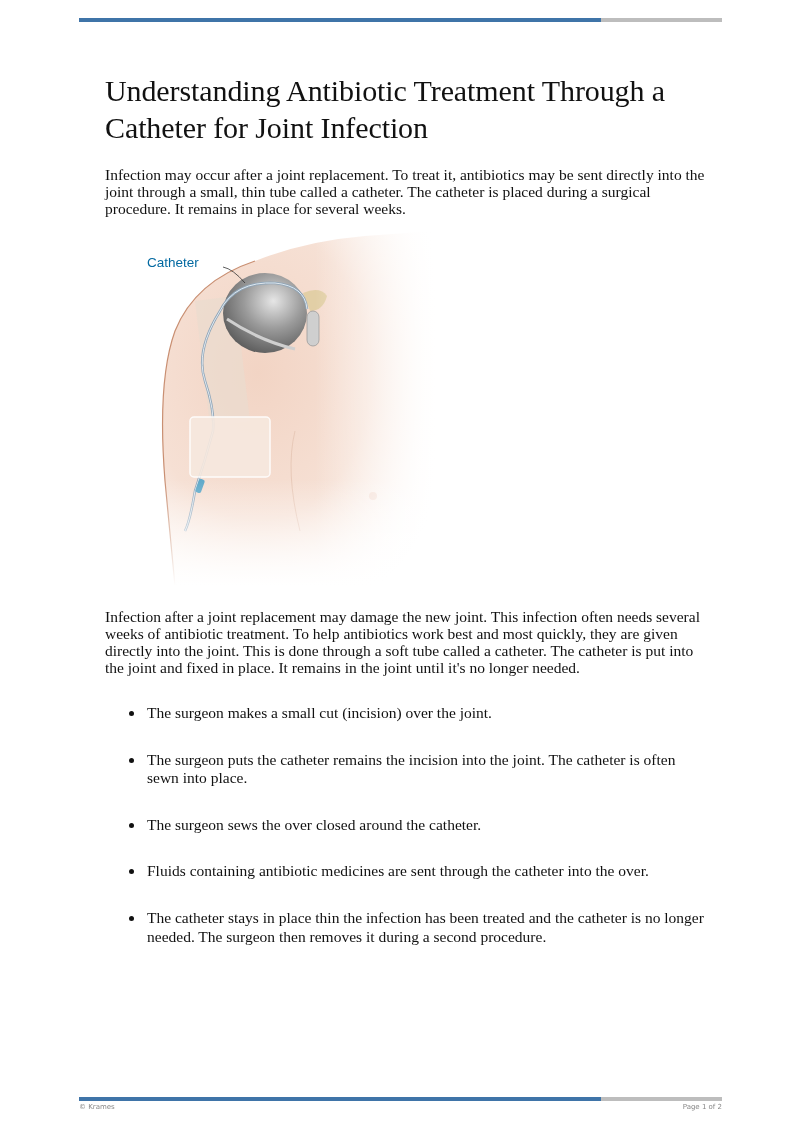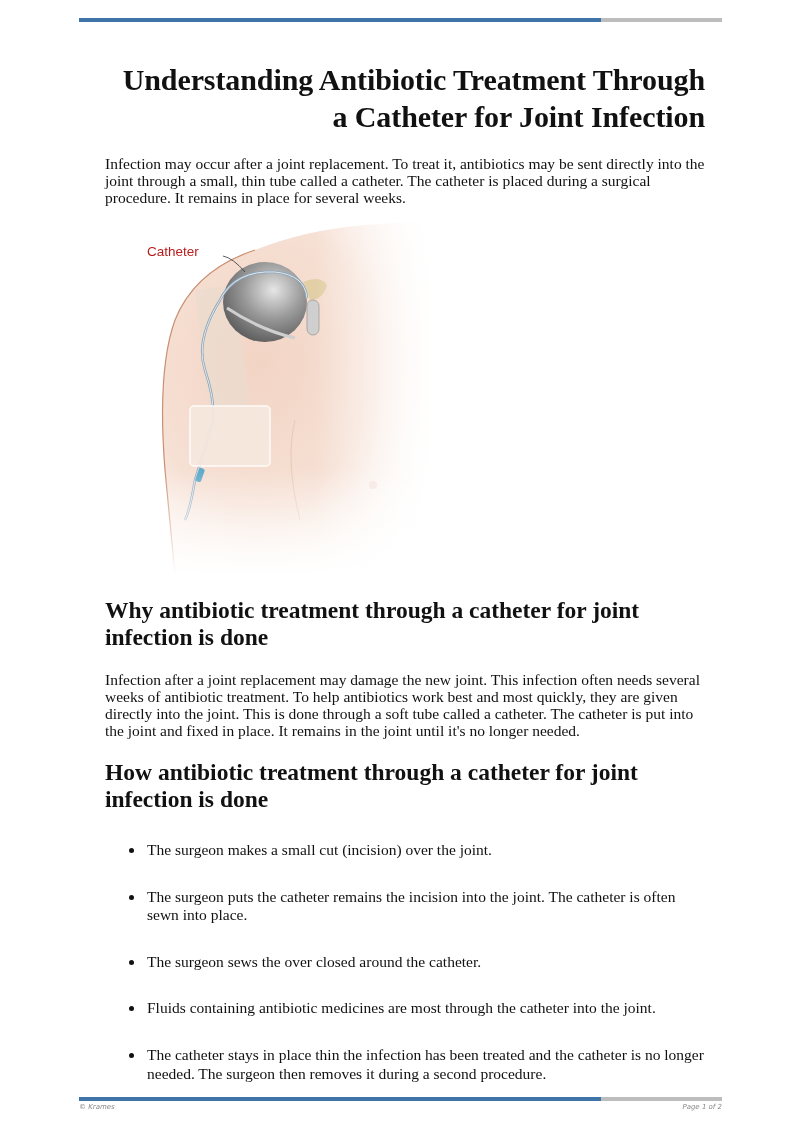--- a/index.html
+++ b/index.html
@@ -4,33 +4,33 @@
   <style>
     html, body { margin: 0; padding: 0; background: #ffffff; }
     body { width: 800px; height: 1130px; position: relative; overflow: hidden;
            font-family: "Liberation Serif", "DejaVu Serif", serif; color: #111; }
     .bar { position: absolute; left: 79px; width: 643px; height: 4px; display: flex; }
     .bar .blue { width: 522px; height: 100%; background: #3f74a8; }
     .bar .grey { flex: 1; height: 100%; background: #bdbdbd; }
     .top-bar { top: 18px; }
     .bottom-bar { top: 1097px; }
     .content { position: absolute; left: 105px; top: 56px; width: 600px; }
-    h1 { font-size: 30px; line-height: 37px; font-weight: bold; margin: 5px 0 20px 0; letter-spacing: -0.1px; text-align: right; }
+    h1 { font-size: 30px; line-height: 37px; font-weight: normal; margin: 16px 0 20px 0; letter-spacing: -0.1px; }
     p { font-size: 15.5px; line-height: 17px; margin: 0; }
     h2 { font-size: 23.5px; line-height: 27px; font-weight: bold; margin: 0; }
     .intro { margin-bottom: 14px; }
     .figure { position: relative; width: 300px; height: 355px; margin-left: 30px; margin-bottom: 22px; }
     .figure svg { display: block; }
-    .fig-label { position: absolute; left: 12px; top: 24px; font-family: "Liberation Sans", "DejaVu Sans", sans-serif; font-size: 13.5px; color: #b91c1c; }
+    .fig-label { position: absolute; left: 12px; top: 24px; font-family: "Liberation Sans", "DejaVu Sans", sans-serif; font-size: 13.5px; color: #0369a1; }
     .sec1 { margin-bottom: 16px; }
     .sec1-body { margin-bottom: 20px; margin-top: 20px; }
     .sec2 { margin-bottom: 18px; }
     ul { margin: 0; padding-left: 40px; }
     li { font-size: 15.5px; line-height: 18.6px; margin-bottom: 15.5px; padding-left: 2px; margin-top: 28px; }
-    .footer-left, .footer-right { position: absolute; top: 1103px; font-family: "DejaVu Sans", sans-serif; font-size: 7px; font-style: italic; color: #888; }
+    .footer-left, .footer-right { position: absolute; top: 1103px; font-family: "DejaVu Sans", sans-serif; font-size: 7px; color: #888; }
     .footer-left { left: 79px; }
     .footer-right { right: 78px; text-align: center; }
   </style>
 </head>
 <body>
 
 <div class="bar top-bar">
   <div class="blue"></div>
   <div class="grey"></div>
 </div>
@@ -84,29 +84,27 @@
       <rect x="62" y="248" width="6" height="14" rx="2" fill="#5fa9c9" transform="rotate(20 65 255)"></rect>
 
       <rect x="180" y="0" width="120" height="355" fill="url(#fadeR)"></rect>
       <rect x="0" y="0" width="300" height="355" fill="url(#fadeB)"></rect>
 
       <path d="M88 36 Q98 38 110 52" fill="none" stroke="#333" stroke-width="0.8"></path>
     </svg>
     <span class="fig-label">Catheter</span>
   </div>
 
-  <h2 class="sec1">Why antibiotic treatment through a catheter for joint infection is done</h2>
   <p class="sec1-body">Infection after a joint replacement may damage the new joint. This infection often needs several weeks of antibiotic treatment. To help antibiotics work best and most quickly, they are given directly into the joint. This is done through a soft tube called a catheter. The catheter is put into the joint and fixed in place. It remains in the joint until it's no longer needed.</p>
 
-  <h2 class="sec2">How antibiotic treatment through a catheter for joint infection is done</h2>
   <ul>
     <li>The surgeon makes a small cut (incision) over the joint.</li>
     <li>The surgeon puts the catheter remains the incision into the joint. The catheter is often sewn into place.</li>
     <li>The surgeon sews the over closed around the catheter.</li>
-    <li>Fluids containing antibiotic medicines are most through the catheter into the joint.</li>
+    <li>Fluids containing antibiotic medicines are sent through the catheter into the over.</li>
     <li>The catheter stays in place thin the infection has been treated and the catheter is no longer needed. The surgeon then removes it during a second procedure.</li>
   </ul>
 </div>
 
 <div class="bar bottom-bar">
   <div class="blue"></div>
   <div class="grey"></div>
 </div>
 <span class="footer-left">© Krames</span>
 <span class="footer-right">Page 1 of 2</span>

